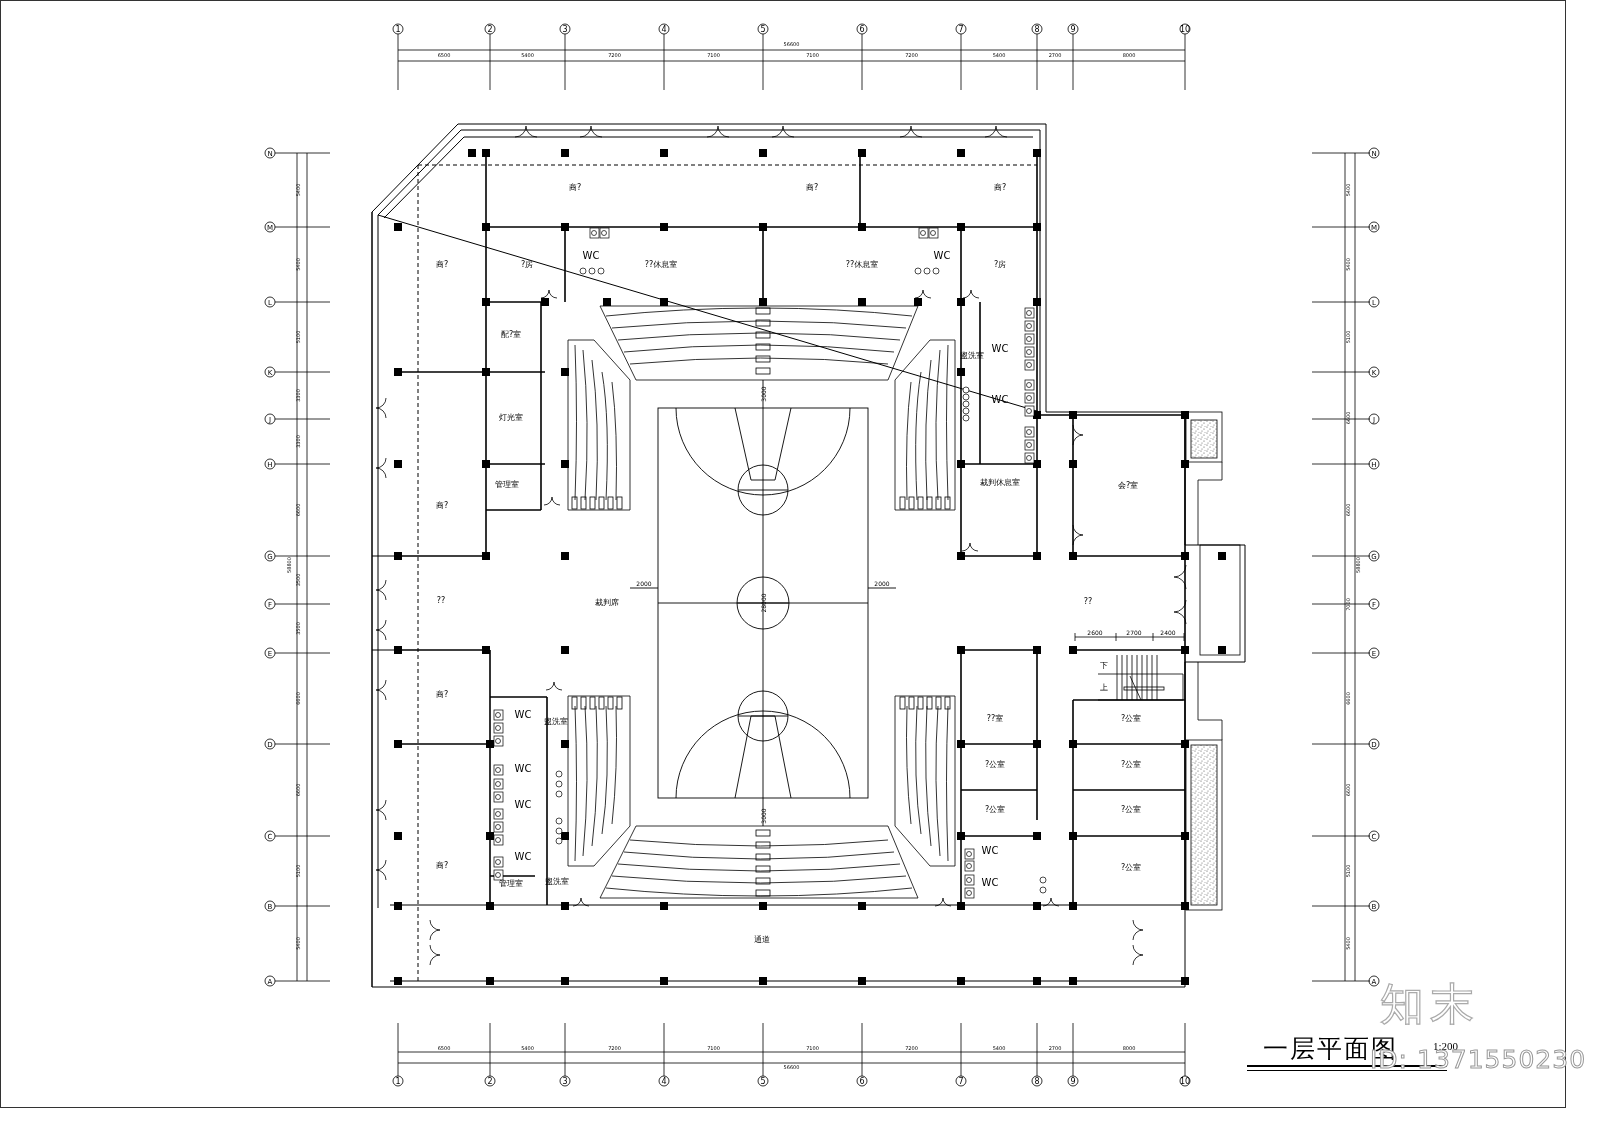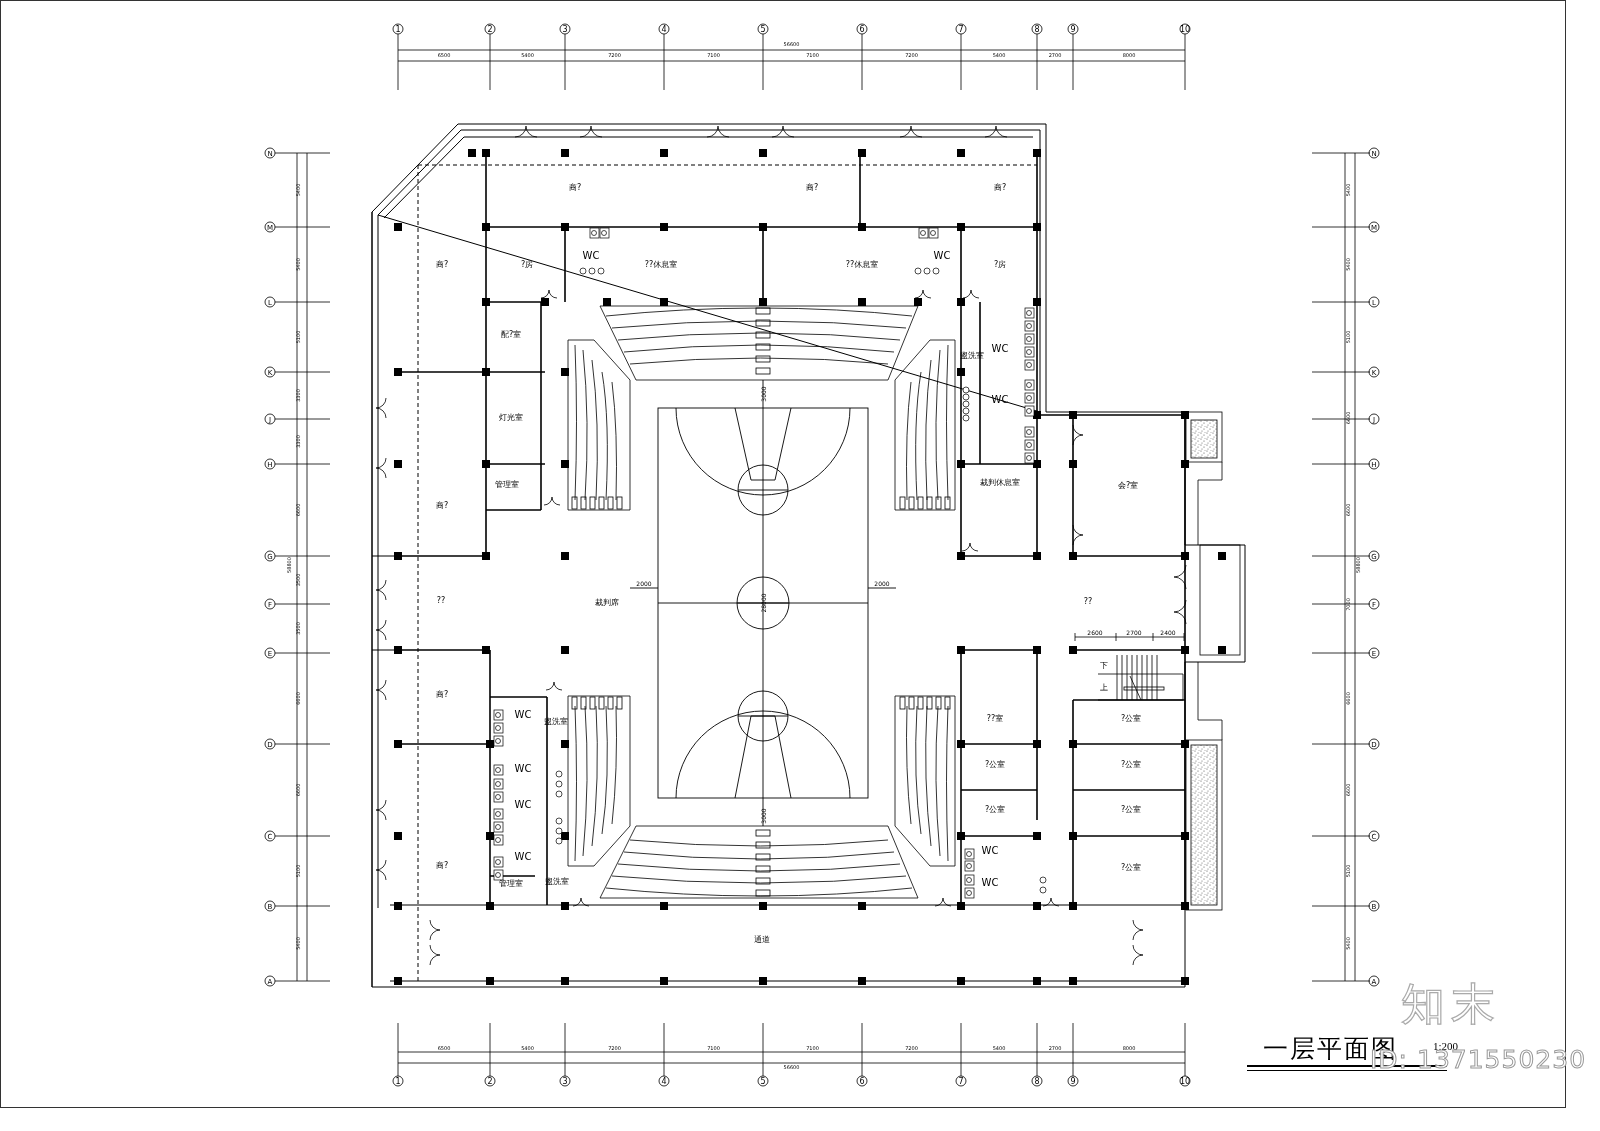--- a/index.html
+++ b/index.html
@@ -7,21 +7,21 @@
          font-family:"DejaVu Sans", sans-serif; color:#000; }
   #sheet { position:absolute; left:0; top:0; width:1600px; height:1131px; }
   svg text { font-family:"DejaVu Sans", sans-serif; }
   .frame { position:absolute; left:0; top:0; width:1566px; height:1108px; border:1px solid #333; box-sizing:border-box; pointer-events:none; }
   .title-block { position:absolute; left:1255px; top:1032px; }
   .title-main { font-size:25px; font-weight:normal; letter-spacing:2px;margin-left:8px; }
   .title-scale { position:absolute; left:178px; top:8px; font-size:11px;font-family:Liberation Serif, serif; }
   .title-underline1 { position:absolute; left:-8px; top:33px; width:200px; height:2px; background:#000; }
   .title-underline2 { position:absolute; left:-8px; top:38px; width:200px; height:1px; background:#000; }
   .wm-logo { position:absolute; left:1380px; top:975px; font-size:44px; color:#fff;
-             -webkit-text-stroke:1.2px #aaa; letter-spacing:6px;margin-left:21px; }
+             -webkit-text-stroke:1.2px #aaa; letter-spacing:6px; }
   .wm-id { position:absolute; left:1370px; top:1045px; font-size:25px; color:#fff;
            -webkit-text-stroke:1px #999; letter-spacing:1px; }
 </style>
 </head>
 <body>
 
 <div id="sheet">
   <svg id="plan" width="1600" height="1131" viewBox="0 0 1600 1131">
     <defs>
       <pattern id="speckle" width="6" height="6" patternUnits="userSpaceOnUse">

